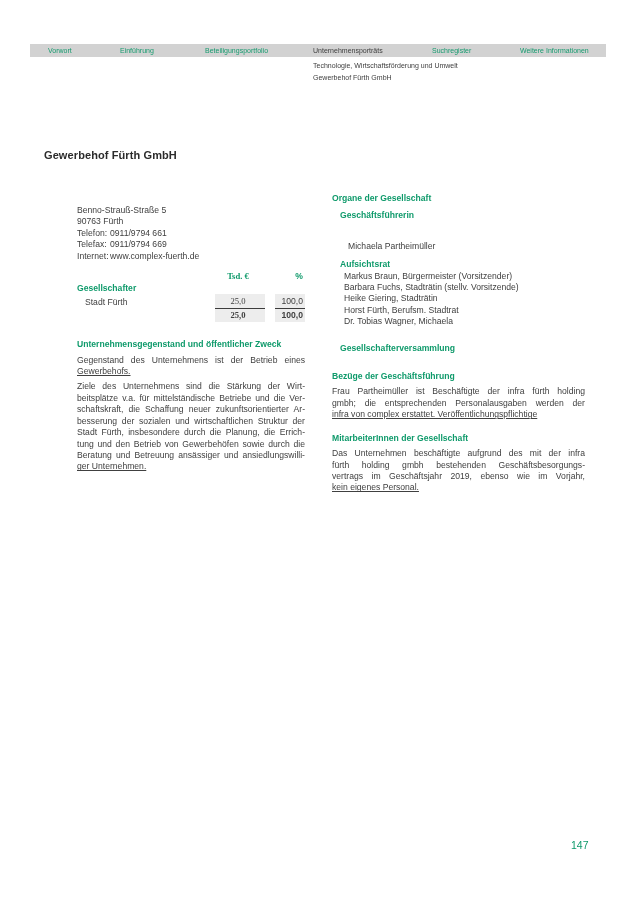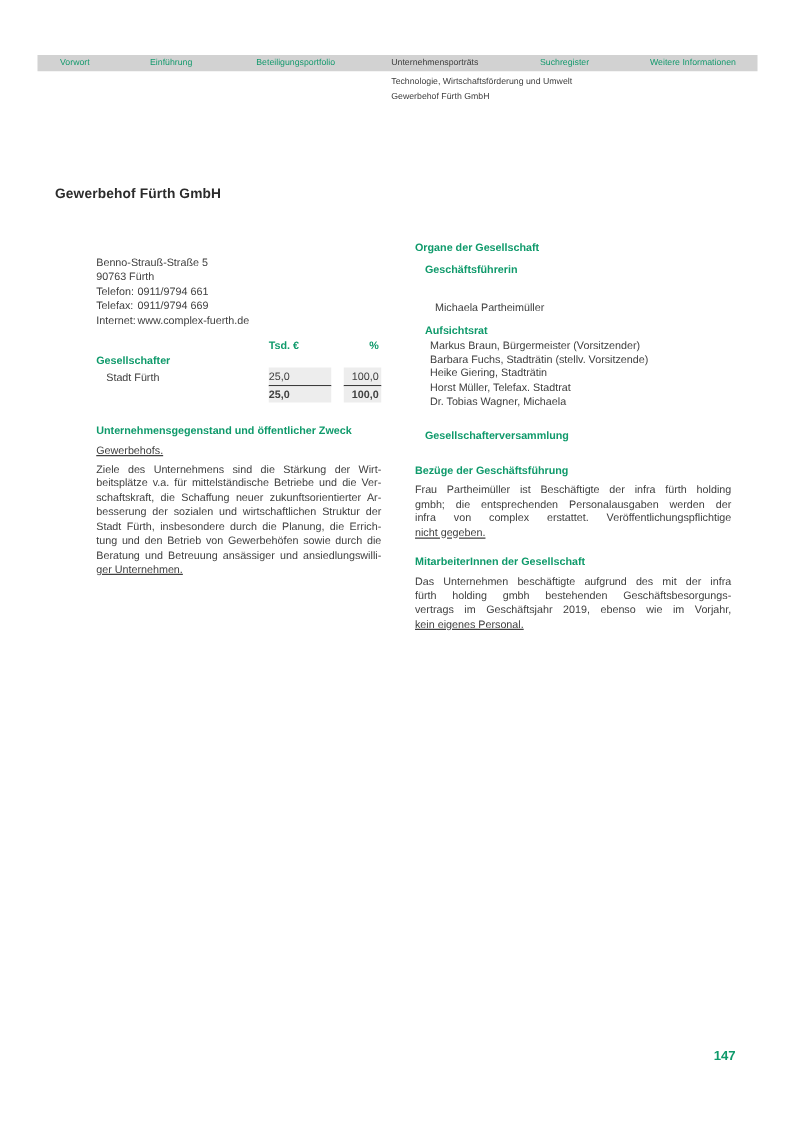--- a/index.html
+++ b/index.html
@@ -43,21 +43,21 @@
 
   .green-head {
     color: #0f9a6b; font-weight: bold;
   }
 
   
   .sh-heading { margin-top: 22px; }
   .sh-table { margin-top: 7px; }
   .sh-row { display: flex; align-items: flex-end; }
   .sh-name { flex: 1; }
-  .sh-c1 { width: 50px; text-align: left; padding-right: 4px; box-sizing: border-box; }
+  .sh-c1 { width: 50px; text-align: center; padding-right: 4px; box-sizing: border-box; font-family: Liberation Serif, serif; }
   .sh-gap { width: 10px; }
   .sh-c2 { width: 30px; text-align: right; padding-right: 2px; box-sizing: border-box; }
   .sh-colhead { color: #0f9a6b; font-weight: bold; height: 13px; }
   .sh-label-row { margin-top: 1px; }
   .sh-data .sh-c1, .sh-data .sh-c2 {
     background: #ededed; border-bottom: 1px solid #3c3c3c; padding-top: 2px;
   }
   .sh-total .sh-c1, .sh-total .sh-c2 {
     background: #ededed; font-weight: bold; padding-top: 1px; padding-bottom: 1px;
   }
@@ -75,21 +75,21 @@
   .name-line { padding-left: 16px; margin-top: 19px; }
   .member-list { padding-left: 12px; }
   .mt6  { margin-top: 6px; }
   .mt7  { margin-top: 7px; }
   .mt12 { margin-top: 12px; }
   .mt15 { margin-top: 15px; }
   .mt17 { margin-top: 17px; }
 
   .page-number {
     left: 571px; top: 839px;
-    font-size: 10.5px; font-weight: bold; color: #0f9a6b;
+    font-size: 10.5px; font-weight: normal; color: #0f9a6b;
   }
 
   a.plain { color: inherit; text-decoration: none; }
 </style>
 </head>
 <body>
 
 <div class="abs navbar">
   <span class="nav-item" style="left:18px">Vorwort</span>
   <span class="nav-item" style="left:90px">Einführung</span>
@@ -142,20 +142,21 @@
     <div class="sh-row sh-total">
       <div class="sh-name"></div>
       <div class="sh-c1">25,0</div>
       <div class="sh-gap"></div>
       <div class="sh-c2">100,0</div>
     </div>
   </div>
 
   <div class="green-head purpose-head">Unternehmensgegenstand und öffentlicher Zweck</div>
   <div class="para">
+      <div class="line">Gegenstand des Unternehmens ist der Betrieb eines</div>
       <div class="line">Gewerbehofs.</div>
     </div>
   <div class="para">
       <div class="line">Ziele des Unternehmens sind die Stärkung der Wirt-</div>
       <div class="line">beitsplätze v.a. für mittelständische Betriebe und die Ver-</div>
       <div class="line">schaftskraft, die Schaffung neuer zukunftsorientierter Ar-</div>
       <div class="line">besserung der sozialen und wirtschaftlichen Struktur der</div>
       <div class="line">Stadt Fürth, insbesondere durch die Planung, die Errich-</div>
       <div class="line">tung und den Betrieb von Gewerbehöfen sowie durch die</div>
       <div class="line">Beratung und Betreuung ansässiger und ansiedlungswilli-</div>
@@ -169,32 +170,31 @@
   <div class="green-head">Organe der Gesellschaft</div>
 
   <div class="green-head sub-head mt6">Geschäftsführerin</div>
   <div class="name-line">Michaela Partheimüller</div>
 
   <div class="green-head sub-head mt7">Aufsichtsrat</div>
   <div class="member-list">
     <div>Markus Braun, Bürgermeister (Vorsitzender)</div>
     <div>Barbara Fuchs, Stadträtin (stellv. Vorsitzende)</div>
     <div>Heike Giering, Stadträtin</div>
-    <div>Horst Müller, Telefax. Stadtrat</div>
+    <div>Horst Fürth, Berufsm. Stadtrat</div>
     <div>Dr. Tobias Wagner, Michaela</div>
   </div>
 
   <div class="green-head sub-head mt15">Gesellschafterversammlung</div>
 
   <div class="green-head mt17">Bezüge der Geschäftsführung</div>
   <div class="para">
       <div class="line">Frau Partheimüller ist Beschäftigte der infra fürth holding</div>
       <div class="line">gmbh; die entsprechenden Personalausgaben werden der</div>
       <div class="line">infra von complex erstattet. Veröffentlichungspflichtige</div>
-      <div class="line">nicht gegeben.</div>
     </div>
 
   <div class="green-head mt12">MitarbeiterInnen der Gesellschaft</div>
   <div class="para">
       <div class="line">Das Unternehmen beschäftigte aufgrund des mit der infra</div>
       <div class="line">fürth holding gmbh bestehenden Geschäftsbesorgungs-</div>
       <div class="line">vertrags im Geschäftsjahr 2019, ebenso wie im Vorjahr,</div>
       <div class="line">kein eigenes Personal.</div>
     </div>
 

